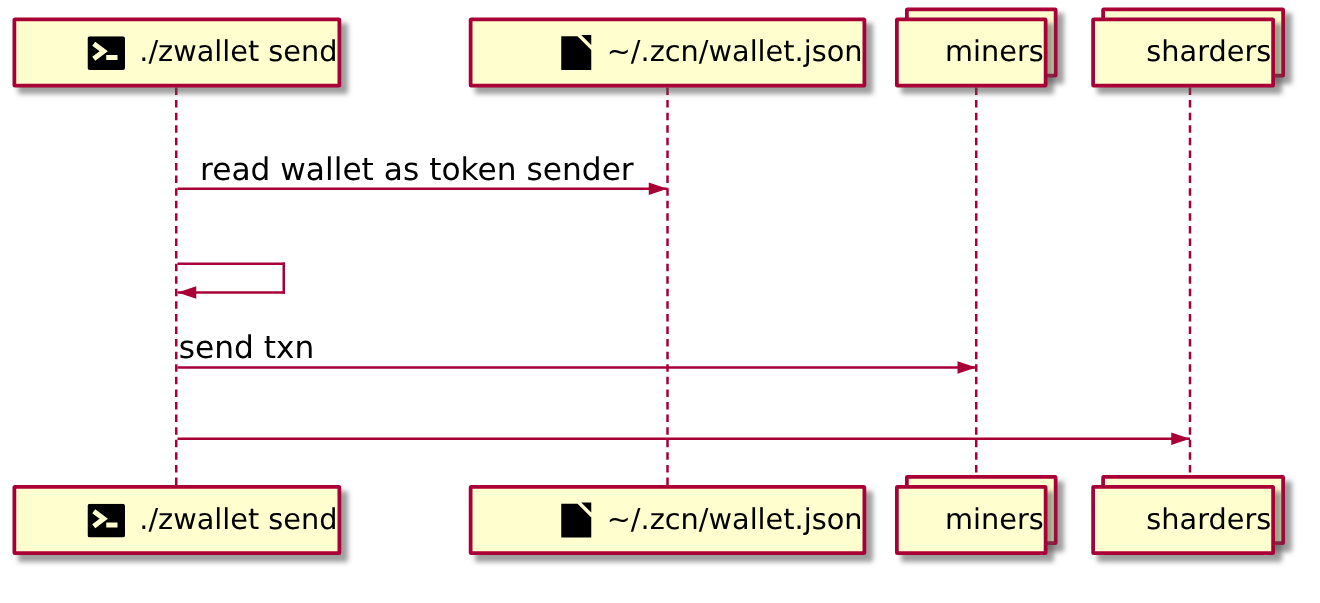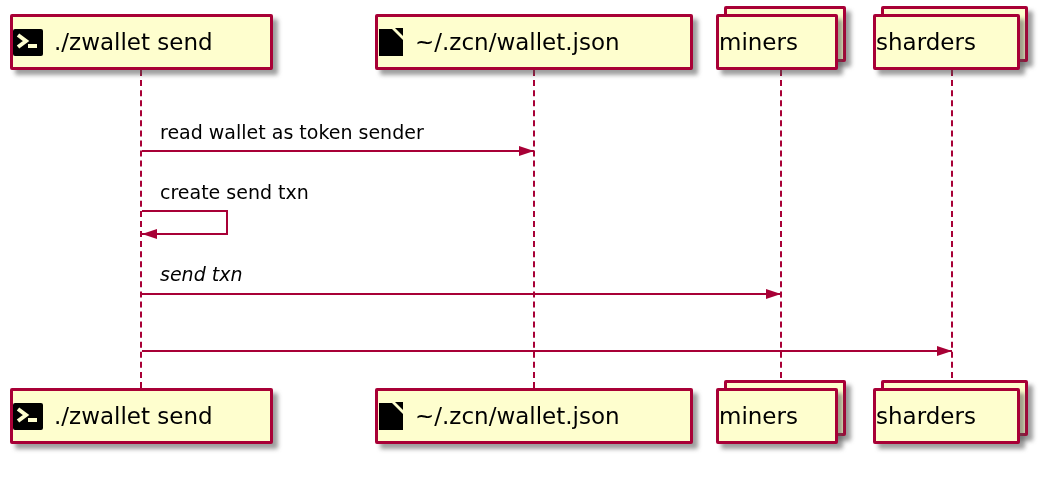--- a/index.html
+++ b/index.html
@@ -5,36 +5,36 @@
   * { margin:0; padding:0; box-sizing:border-box; }
   html,body { background:#ffffff; }
   body { font-family:"DejaVu Sans","Liberation Sans",sans-serif; }
   .canvas {
     position:relative; width:1056px; height:482px; background:#ffffff; overflow:hidden;
     --fill:#FEFECE; --line:#A80036; --ink:#000000;
   }
   .pbox {
     position:absolute; height:56px;
     background:var(--fill); border:3px solid var(--line); border-radius:2px;
-    display:flex; align-items:center; justify-content:flex-start; gap:11px;
+    display:flex; align-items:center; justify-content:flex-end; gap:11px;
     font-size:23px; color:var(--ink);
     box-shadow:5px 5px 4px rgba(80,80,80,0.55);
     z-index:3;
   }
   .pback {
     position:absolute; height:56px;
     background:var(--fill); border:3px solid var(--line); border-radius:2px;
     box-shadow:5px 5px 4px rgba(80,80,80,0.55);
     z-index:2;
   }
   .lifeline {
     position:absolute; width:0; border-left:2px dashed var(--line); z-index:1;
   }
   .msg-label {
-    position:absolute; font-size:19px; color:var(--ink); white-space:nowrap; z-index:4;
+    position:absolute; font-size:25px; color:var(--ink); white-space:nowrap; z-index:4;
   }
   .msg-line { position:absolute; height:2px; background:var(--line); z-index:4; }
   .arrow-right {
     position:absolute; width:0; height:0; z-index:5;
     border-left:15px solid var(--line);
     border-top:5px solid transparent; border-bottom:5px solid transparent;
   }
   .arrow-left {
     position:absolute; width:0; height:0; z-index:5;
     border-right:15px solid var(--line);
@@ -89,25 +89,24 @@
 
   <div class="pback" style="left:881px; top:6px; width:147px;"></div>
   <div class="pbox" style="left:873px; top:14px; width:147px;">
     <span>sharders</span>
   </div>
 
   <div class="msg-label" style="left:160px; top:121px;">read wallet as token sender</div>
   <div class="msg-line" style="left:142px; top:150px; width:392px;"></div>
   <div class="arrow-right" style="left:519px; top:146px;"></div>
 
-  <div class="msg-label" style="left:160px; top:181px;">create send txn</div>
   <div class="self-loop" style="left:142px; top:210px; width:86px; height:25px;"></div>
   <div class="arrow-left" style="left:142px; top:229px;"></div>
 
-  <div class="msg-label" style="left:160px; top:263px;font-style:italic;">send txn</div>
+  <div class="msg-label" style="left:143px; top:263px;">send txn</div>
   <div class="msg-line" style="left:142px; top:293px; width:639px;"></div>
   <div class="arrow-right" style="left:766px; top:289px;"></div>
 
   <div class="msg-line" style="left:142px; top:350px; width:810px;"></div>
   <div class="arrow-right" style="left:937px; top:346px;"></div>
 
   <div class="pbox" style="left:10px; top:388px; width:263px;">
     <span>
       <svg class="icon-svg" width="30" height="27" viewBox="0 0 30 27">
         <rect class="icon-bg" x="0" y="0" width="30" height="27" rx="2"></rect>

